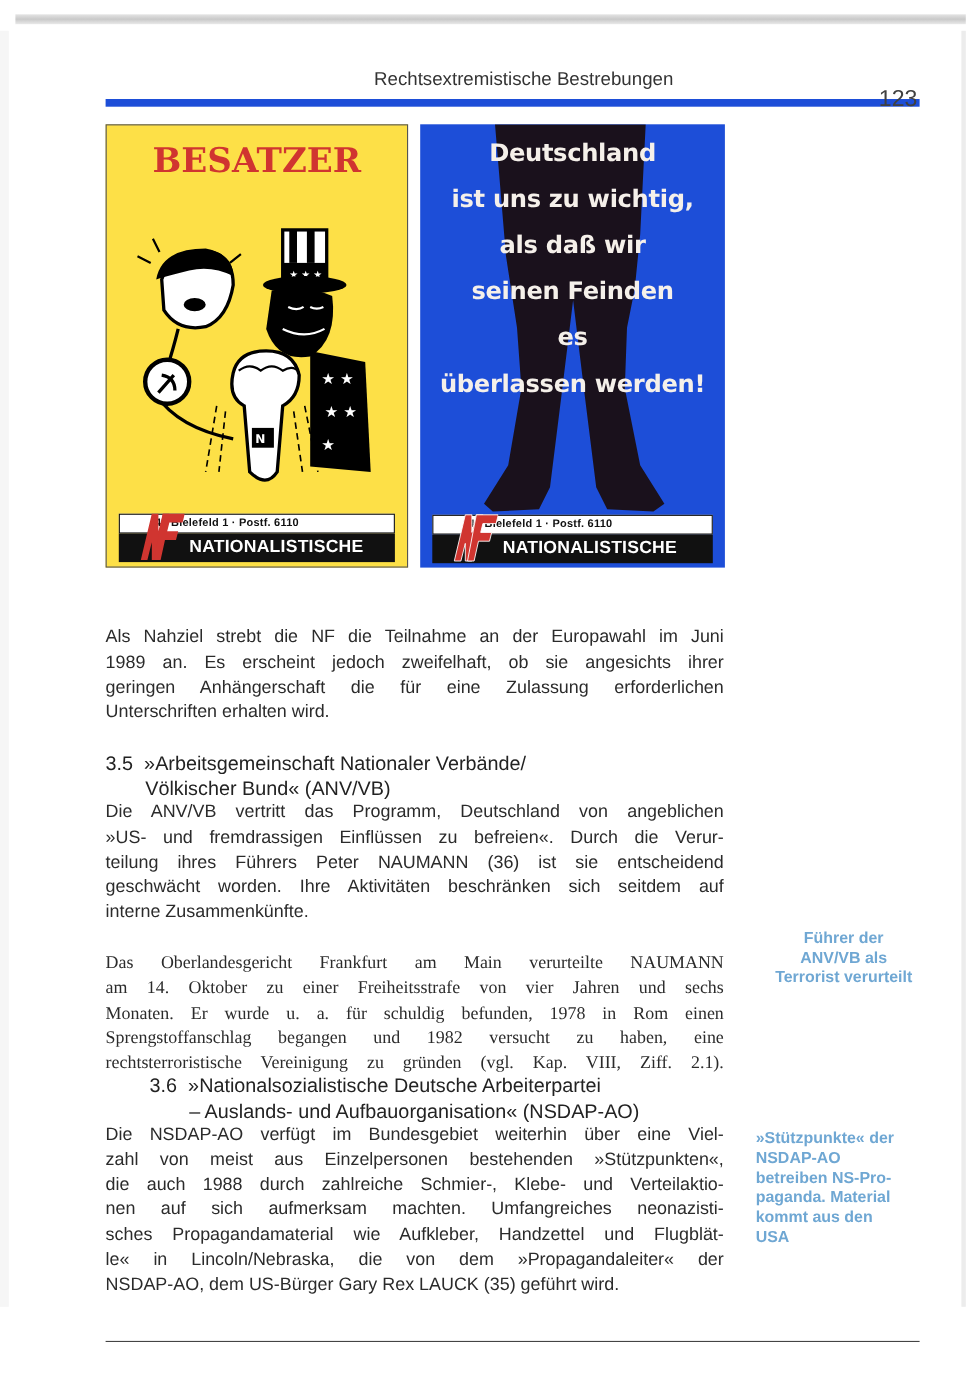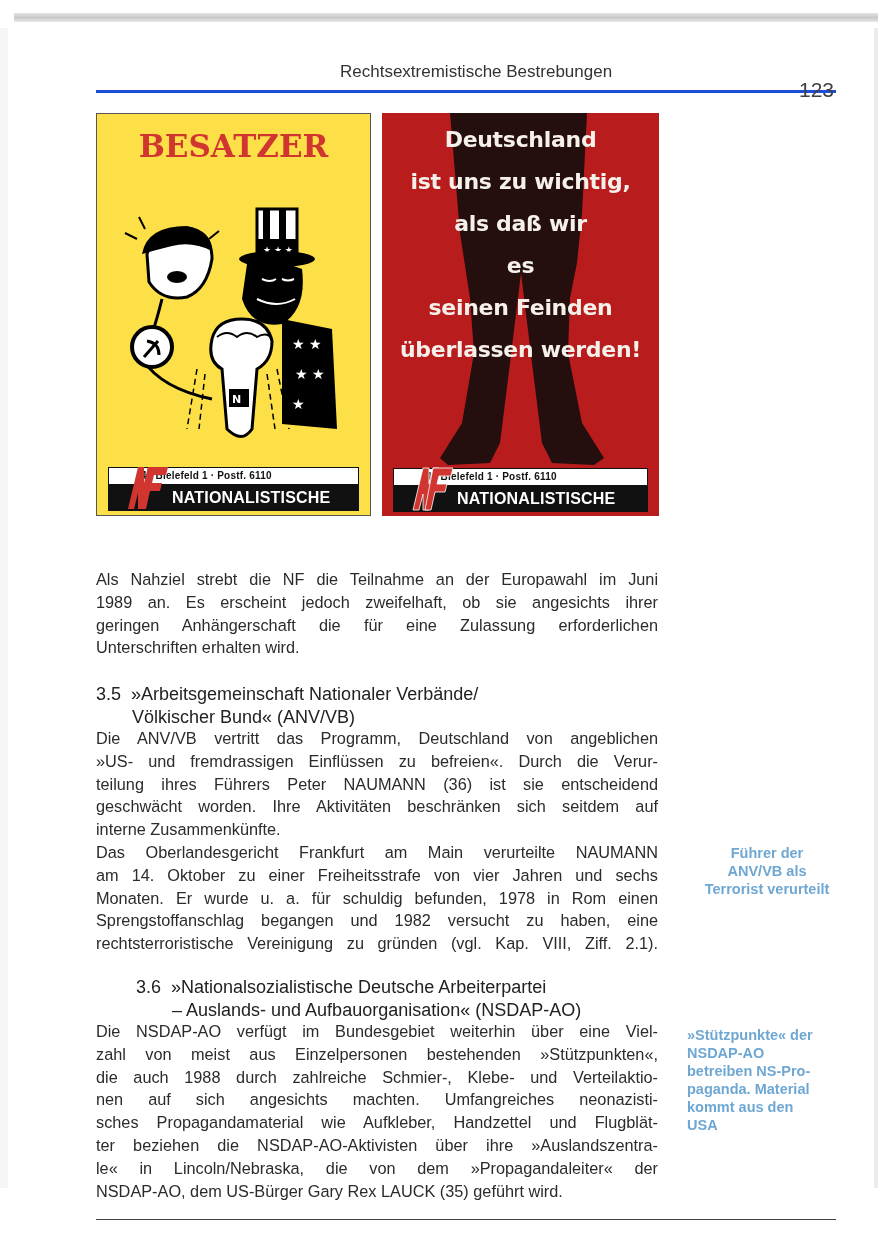--- a/index.html
+++ b/index.html
@@ -16,39 +16,39 @@
   .scan-right {
     position: absolute; left: 874px; top: 28px; width: 4px; height: 1160px;
     background: #ececec;
   }
   .scan-left {
     position: absolute; left: 0; top: 28px; width: 8px; height: 1160px;
     background: #f6f6f6;
   }
   .header {
     position: absolute; left: 96px; top: 60px; width: 740px; height: 30px;
-    border-bottom: 3px solid #1d4ed8;
+    border-bottom: 7px solid #1d4ed8;
   }
   .header .title {
     position: absolute; left: 244px; top: 2px; font-size: 17px; color: #333;
   }
   .header .pageno {
     position: absolute; right: 2px; top: 18px; font-size: 21px; color: #404040;
   }
 
   
   .poster {
     position: absolute; top: 113px; height: 403px; overflow: hidden;
   }
   .poster-left {
     left: 96px; width: 275px; background: #fde047; border: 1px solid #555;
     box-sizing: border-box;
   }
   .poster-right {
-    left: 382px; width: 277px; background: #b91c1c;
+    left: 382px; width: 277px; background: #1d4ed8;
   }
   .pl-headline {
     position: absolute; left: 0; width: 100%; text-align: center;
     font-family: "DejaVu Serif", serif; font-weight: bold; color: #d03530;
     font-size: 31px; line-height: 34px; top: 15px;
   }
   .cartoon { position: absolute; left: 20px; top: 85px; width: 235px; height: 260px; }
   .pr-legs { position: absolute; left: 0; top: 0; width: 100%; height: 100%; }
   .pr-text {
     position: absolute; left: 0; top: 6px; width: 100%; text-align: center;
@@ -157,22 +157,22 @@
 </div>
 
 <div class="poster poster-right">
   <svg class="pr-legs" viewBox="0 0 277 403">
     <path d="M68 0 L205 0 L200 100 L195 150 L188 185 L186 240 L200 310 L222 345 L212 352 L170 350 L160 330 L150 250 L139 160 L128 250 L118 330 L108 350 L66 352 L58 345 L80 310 L92 240 L88 185 L78 120 Z" fill="#1a0d0d" opacity="0.93"></path>
   </svg>
   <div class="pr-text">
     <div>Deutschland</div>
     <div>ist uns zu wichtig,</div>
     <div>als daß wir</div>
+    <div>seinen Feinden</div>
     <div>es</div>
-    <div>seinen Feinden</div>
     <div>überlassen werden!</div>
   </div>
   <div class="nf-bar">
     <div class="addr">48 Bielefeld 1 · Postf. 6110</div>
     <div class="org">NATIONALISTISCHE FRONT</div>
     <svg class="nf-logo" viewBox="0 0 50 50">
       <polygon points="10,46 20,4 26,4 26,20 30,4 36,4 26,46 20,46 20,30 16,46" fill="#d03530" stroke="#fff" stroke-width="0.8"></polygon>
       <polygon points="30,4 50,4 48,12 36,12 34,20 44,20 42,28 32,28 28,46 22,46" fill="#d03530" stroke="#fff" stroke-width="0.8"></polygon>
     </svg>
   </div>
@@ -191,21 +191,21 @@
 </div>
 
 <div class="text" style="top:727px;">
   <span class="line">Die ANV/VB vertritt das Programm, Deutschland von angeblichen</span>
   <span class="line">»US- und fremdrassigen Einflüssen zu befreien«. Durch die Verur-</span>
   <span class="line">teilung ihres Führers Peter NAUMANN (36) ist sie entscheidend</span>
   <span class="line">geschwächt worden. Ihre Aktivitäten beschränken sich seitdem auf</span>
   <span class="line last">interne Zusammenkünfte.</span>
 </div>
 
-<div class="text" style="top:841px;">
+<div class="text" style="top:864px;font-family:Liberation Serif, serif;">
   <span class="line">Das Oberlandesgericht Frankfurt am Main verurteilte NAUMANN</span>
   <span class="line">am 14. Oktober zu einer Freiheitsstrafe von vier Jahren und sechs</span>
   <span class="line">Monaten. Er wurde u. a. für schuldig befunden, 1978 in Rom einen</span>
   <span class="line">Sprengstoffanschlag begangen und 1982 versucht zu haben, eine</span>
   <span class="line">rechtsterroristische Vereinigung zu gründen (vgl. Kap. VIII, Ziff. 2.1).</span>
 </div>
 
 <div class="margin-note" style="top:844px;text-align:center;">
   <div>Führer der</div>
   <div>ANV/VB als</div>
@@ -214,23 +214,22 @@
 
 <div class="h" style="top:976px;margin-left:40px;">
   <div><span class="num">3.6</span> <span>»Nationalsozialistische Deutsche Arbeiterpartei</span></div>
   <div class="l2">– Auslands- und Aufbauorganisation« (NSDAP-AO)</div>
 </div>
 
 <div class="text" style="top:1020px;">
   <span class="line">Die NSDAP-AO verfügt im Bundesgebiet weiterhin über eine Viel-</span>
   <span class="line">zahl von meist aus Einzelpersonen bestehenden »Stützpunkten«,</span>
   <span class="line">die auch 1988 durch zahlreiche Schmier-, Klebe- und Verteilaktio-</span>
-  <span class="line">nen auf sich angesichts machten. Umfangreiches neonazisti-</span>
+  <span class="line">nen auf sich aufmerksam machten. Umfangreiches neonazisti-</span>
   <span class="line">sches Propagandamaterial wie Aufkleber, Handzettel und Flugblät-</span>
-  <span class="line">ter beziehen die NSDAP-AO-Aktivisten über ihre »Auslandszentra-</span>
   <span class="line">le« in Lincoln/Nebraska, die von dem »Propagandaleiter« der</span>
   <span class="line last">NSDAP-AO, dem US-Bürger Gary Rex LAUCK (35) geführt wird.</span>
 </div>
 
 <div class="margin-note" style="top:1026px;">
   <div>»Stützpunkte« der</div>
   <div>NSDAP-AO</div>
   <div>betreiben NS-Pro-</div>
   <div>paganda. Material</div>
   <div>kommt aus den</div>

